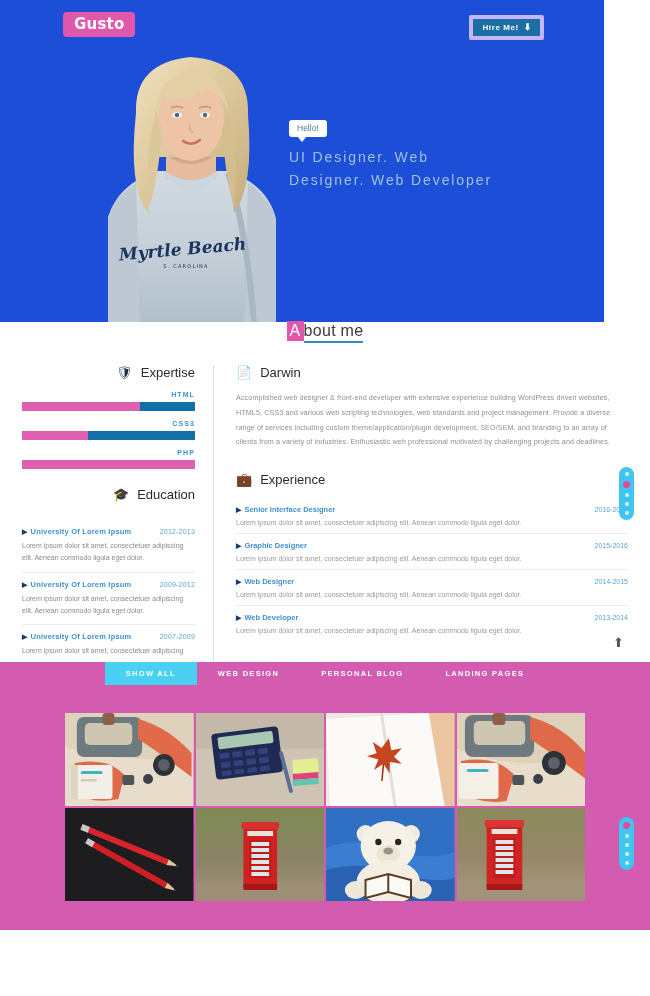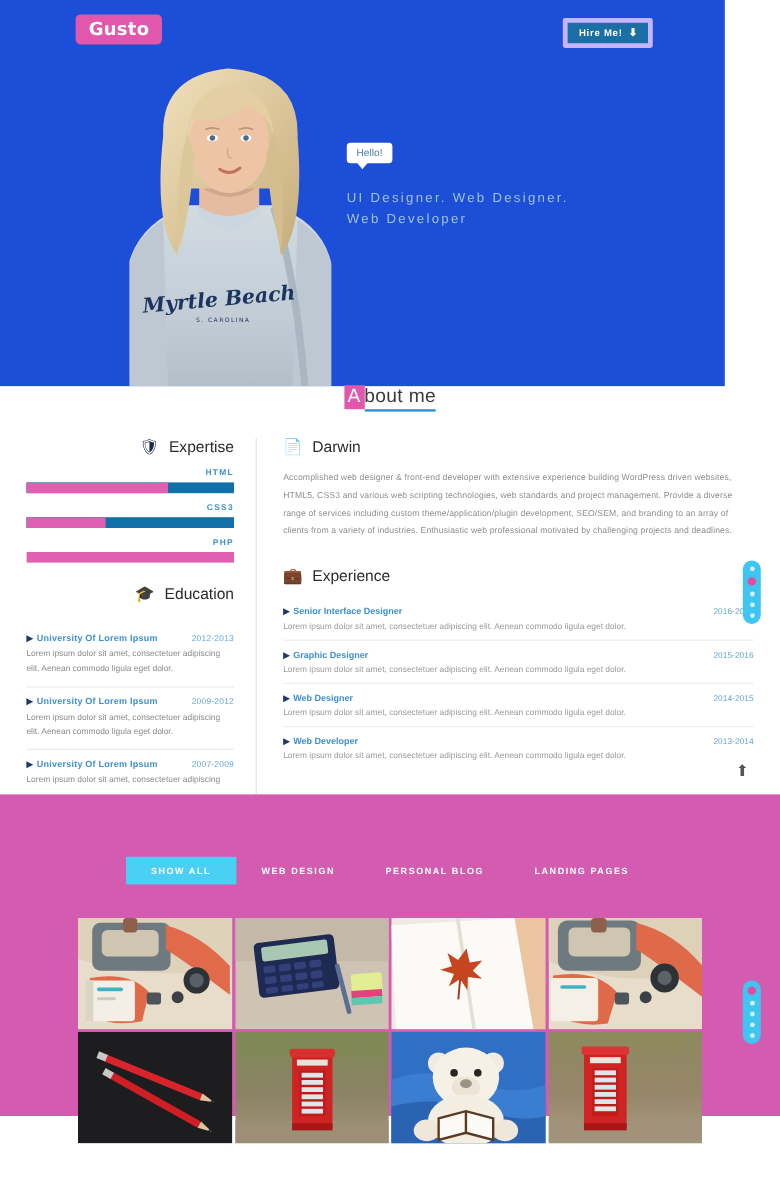--- a/index.html
+++ b/index.html
@@ -92,23 +92,22 @@
   }
   .hero-title {
     color: #ffffff;
     font-size: 25px;
     font-weight: 300;
     letter-spacing: 0.4px;
     line-height: 1.1;
     font-family: "DejaVu Sans", sans-serif;
   }
   .hero-sub {
-    margin-top: 11px;
     color: #9fc2dc;
-    font-size: 11px;
+    font-size: 14px;
     letter-spacing: 1.9px;
     line-height: 1.65;
     width: 210px;
   }
 
   
   .about {
     position: relative;
     width: 650px;
     height: 340px;
@@ -249,21 +248,20 @@
     width: 7px; height: 7px;
     background: #e8489f;
   }
 
   
   .portfolio {
     position: relative;
     width: 650px;
     height: 268px;
     background: #d35cb0;
-    padding-top: 52px;
   }
   .filters {
     display: flex;
     justify-content: center;
     align-items: center;
     gap: 0px;
   }
   .filter {
     color: #ffffff;
     font-size: 7.5px;

